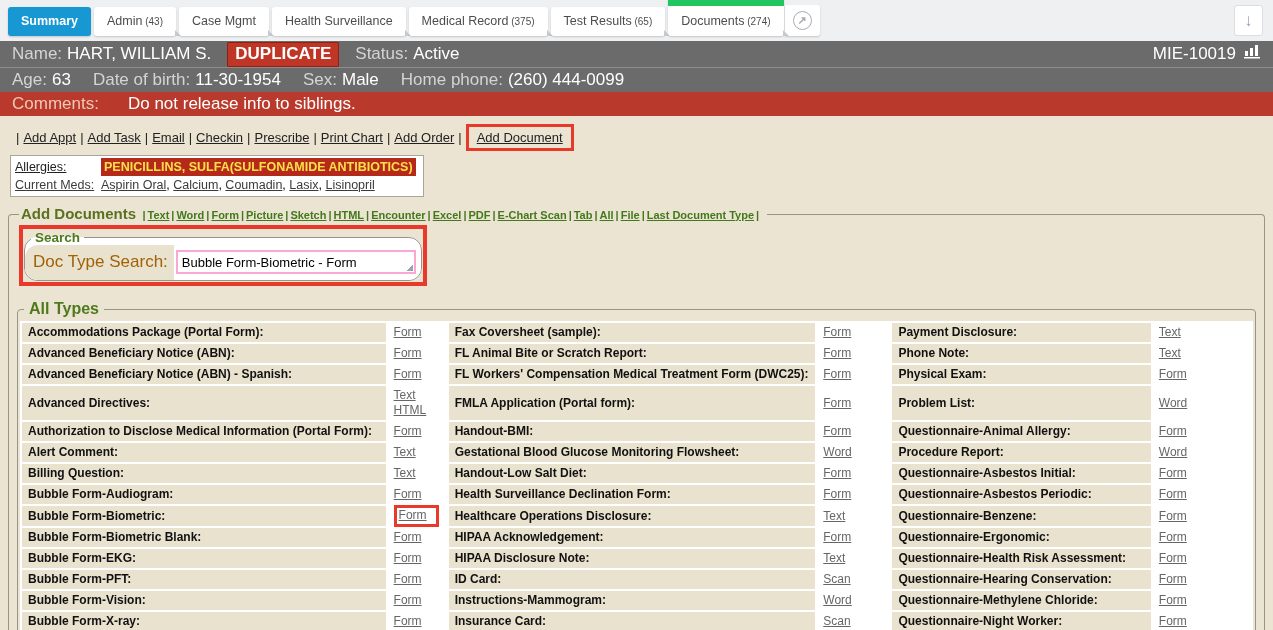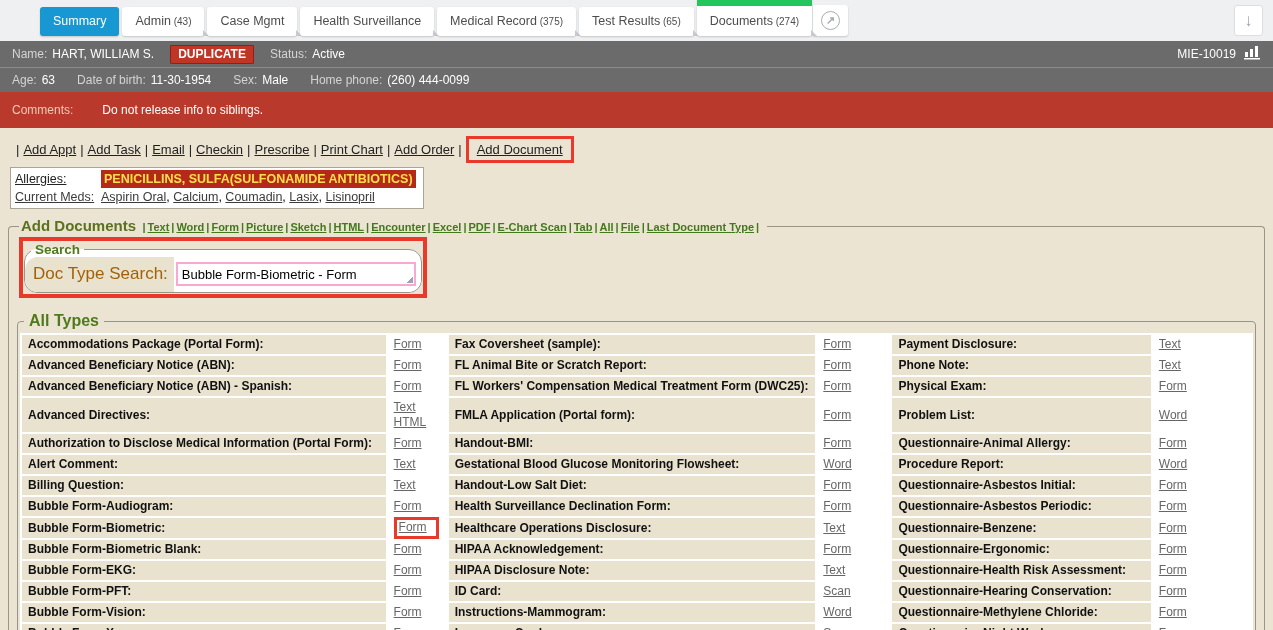--- a/index.html
+++ b/index.html
@@ -17,43 +17,43 @@
   .tabs { display:flex; align-items:flex-end; gap:3px; }
   .tab {
     position:relative; background:#fff; color:#4d4d4d; font-size:12.5px;
     padding:7px 13px 8px; border-radius:3px; cursor:pointer; white-space:nowrap;
     box-shadow:0 1px 2px rgba(0,0,0,.18);
   }
   .tab:not(.active)::after {
     content:""; position:absolute; right:-5px; bottom:0;
     border-bottom:6px solid #c6c9ce; border-right:6px solid transparent;
   }
-  .tab.active { background:#1798d3; color:#fff; font-weight:normal;margin-left:32px; }
+  .tab.active { background:#1798d3; color:#fff; font-weight:bold; }
   .tab.accent { border-top:8px solid #22c55e; padding-top:8px; }
   .tab-count { font-size:10px; }
   .tab-ext {
     background:#fff; border-radius:0 3px 3px 0; padding:5px 8px 6px;
     margin-left:1px; box-shadow:0 1px 2px rgba(0,0,0,.18); cursor:pointer;
   }
   .circle-arrow {
     display:inline-block; width:19px; height:19px; border:1.5px solid #a7abb1;
     border-radius:50%; color:#a7abb1; font-size:11px; line-height:16px;
     text-align:center; font-weight:bold;
   }
   .collapse-btn {
     position:absolute; right:10px; top:5px; width:29px; height:31px;
     background:#fff; border:1px solid #dcdee1; border-radius:3px;
     color:#9aa3ab; font-size:17px; font-weight:bold; text-align:center;
     line-height:29px; cursor:pointer;
   }
   
-  .bar { display:flex; align-items:center; padding:0 12px; font-size:12px; }
+  .bar { display:flex; align-items:center; padding:0 12px; font-size:17px; }
   .bar-name { height:26px; background:#6b6b6b; color:#fff; }
   .bar-info { height:25px; background:#6b6b6b; color:#fff; border-top:1px solid #8d8d8d; }
-  .bar-comments { height:36px; background:#b93a2c; color:#fff; }
+  .bar-comments { height:24px; background:#b93a2c; color:#fff; }
   .bar .lbl { color:#d4d4d4; margin-right:5px; }
   .bar .val { color:#fff; font-weight:normal; }
   .bar .gap { width:22px; }
   .dup-badge {
     background:#bf3626; border:1px solid #8e2114; color:#fff; font-weight:bold;
     padding:1px 7px 2px; margin:0 16px; border-radius:1px;
   }
   .bar-right { margin-left:auto; display:flex; align-items:center; gap:8px; }
   .bar-comments .lbl { color:#f0c9b4; }
   .bar-comments .val { margin-left:24px; }

